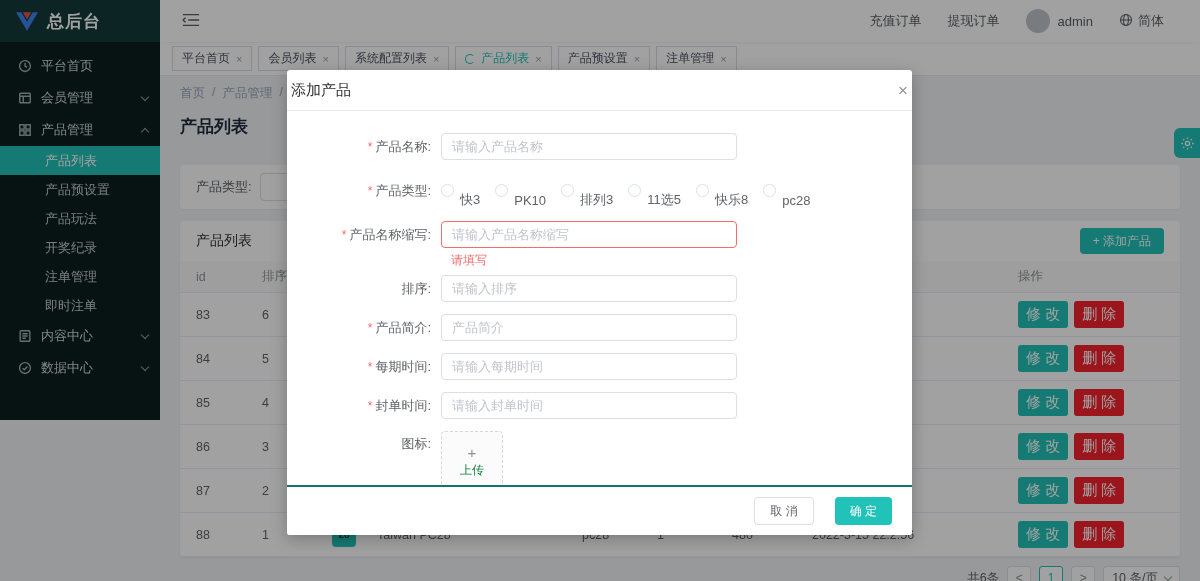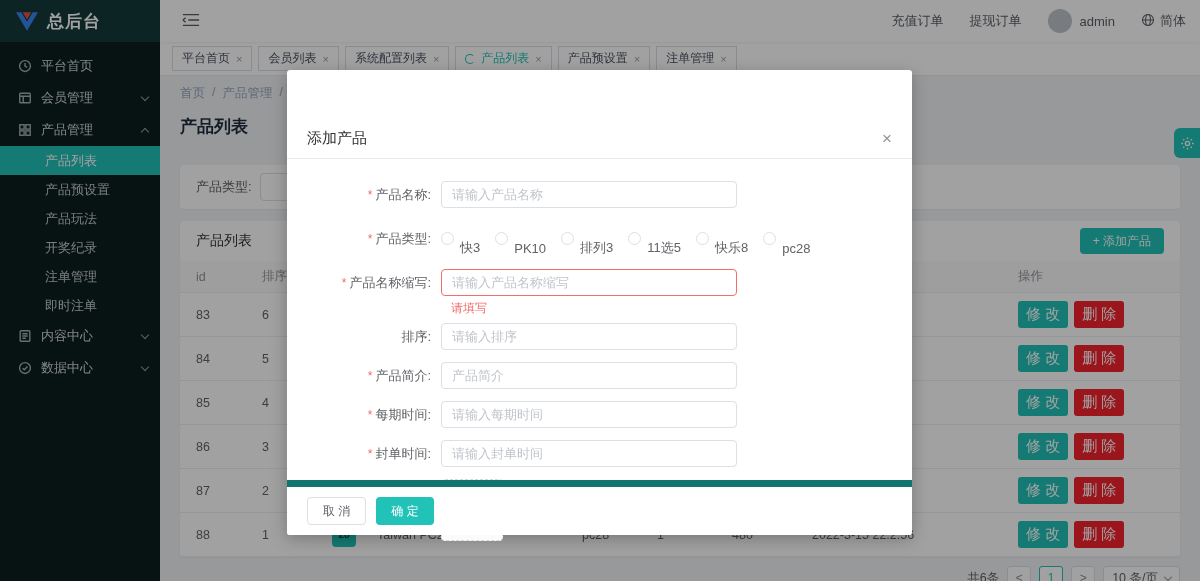--- a/index.html
+++ b/index.html
@@ -1,35 +1,35 @@
 <!DOCTYPE html>
 <html><head>
 <meta charset="utf-8">
 <style>
   * { margin:0; padding:0; box-sizing:border-box; }
   html,body { width:1200px; height:581px; overflow:hidden; }
   body { font-family:"Liberation Sans","DejaVu Sans",sans-serif; font-size:13px; color:#606266; }
   .app { position:relative; width:1200px; height:581px; background:#f0f2f5; overflow:hidden; }
 
   
-  .sidebar { position:absolute; left:0; top:0; width:160px; height:581px; background:#0c1f1e; z-index:10; }
+  .sidebar { position:absolute; left:0; top:0; width:160px; height:420px; background:#0c1f1e; z-index:10; }
   .logo { height:42px; background:#143c39; display:flex; align-items:center; gap:9px; padding-left:16px; color:#fff; font-size:17px; font-weight:bold; letter-spacing:1px; }
   .menu { padding-top:8px; }
   .m-item { height:32px; display:flex; align-items:center; gap:9px; padding:0 12px 0 18px; color:#cfd6d5; font-size:13px; cursor:pointer; }
   .m-item .lbl { flex:1; }
   .m-item svg { width:14px; height:14px; stroke:#9fb0ae; fill:none; stroke-width:1.6; flex:none; }
   .sub { }
   .s-item { height:29px; display:flex; align-items:center; padding-left:45px; color:#c2cac9; font-size:13px; cursor:pointer; }
   .s-item.active { background:#21c2b7; color:#fff; }
   .chev { width:6px; height:6px; border-right:1.5px solid #8da09e; border-bottom:1.5px solid #8da09e; transform:rotate(45deg); margin-top:-3px; flex:none; }
   .chev.up { transform:rotate(-135deg); margin-top:3px; }
 
   
   .main { position:absolute; left:160px; top:0; width:1040px; height:581px; }
-  .topbar { height:42px; background:#fff; display:flex; align-items:center; padding:0 14px 0 22px; box-shadow:0 1px 3px rgba(0,0,0,.06); position:relative; z-index:5; }
+  .topbar { height:42px; background:#fff; display:flex; align-items:center; padding:0 36px 0 22px; box-shadow:0 1px 3px rgba(0,0,0,.06); position:relative; z-index:5; }
   .topbar .right { margin-left:auto; display:flex; align-items:center; gap:26px; color:#5a5e66; font-size:13px; }
   .hamburger svg { width:18px; height:16px; stroke:#5a5e66; stroke-width:1.6; }
   .userbox { display:flex; align-items:center; gap:8px; }
   .avatar { width:24px; height:24px; border-radius:50%; background:#bfc3c9; }
   .langbox { display:flex; align-items:center; gap:5px; }
   .globe svg { width:14px; height:14px; stroke:#5a5e66; fill:none; stroke-width:1.2; }
 
   .tabsbar { height:34px; background:#fff; border-bottom:1px solid #e6e9ed; display:flex; align-items:center; gap:6px; padding:0 12px; }
   .tab { height:25px; display:flex; align-items:center; gap:6px; padding:0 9px; border:1px solid #d8dce5; background:#fff; color:#495060; font-size:12px; cursor:pointer; }
   .tab .x { font-size:11px; color:#9aa2ad; }
@@ -63,41 +63,41 @@
   .pg-btn { width:24px; height:24px; border:1px solid #dcdfe6; border-radius:3px; background:#fff; display:flex; align-items:center; justify-content:center; color:#8a8f99; cursor:pointer; font-size:12px; }
   .pg-btn.cur { border-color:#21c2b7; color:#21c2b7; }
   .pg-size { height:24px; border:1px solid #dcdfe6; border-radius:3px; background:#fff; display:flex; align-items:center; gap:7px; padding:0 8px; cursor:pointer; }
 
   .gear-fab { position:absolute; right:0; top:128px; width:26px; height:30px; background:#21c2b7; border-radius:6px 0 0 6px; display:flex; align-items:center; justify-content:center; z-index:6; cursor:pointer; }
   .gear-fab svg { width:15px; height:15px; stroke:#fff; fill:none; stroke-width:1.4; }
 
   
   .overlay { position:absolute; inset:0; background:rgba(0,0,0,.37); z-index:40; }
   .modal { position:absolute; left:287px; top:70px; width:625px; height:465px; background:#fff; border-radius:3px; box-shadow:0 4px 16px rgba(0,0,0,.25); z-index:50; }
-  .modal-head { height:41px; border-bottom:1px solid #e8eaec; display:flex; align-items:center; justify-content:space-between; padding:0 20px;margin-top:48px; }
+  .modal-head { height:41px; border-bottom:1px solid #e8eaec; display:flex; align-items:center; justify-content:space-between; padding:0 4px; }
   .modal-title { font-size:15px; color:#303133; }
   .modal-close { font-size:17px; color:#909399; cursor:pointer; line-height:1; }
   .modal-body { padding-top:22px;padding-left:12px; }
   .frow { display:flex; align-items:center; margin-bottom:12px; }
   .flab { width:142px; text-align:right; padding-right:10px; font-size:13px; color:#606266; flex:none; }
   .req { color:#f56c6c; margin-right:3px; font-size:12px; }
   .fin { width:296px; height:27px; border:1px solid #dcdfe6; border-radius:4px; padding:0 10px; font-size:13px; color:#606266; outline:none; font-family:inherit; }
   .fin::placeholder { color:#c0c4cc; }
   .fin.err { border-color:#f56c6c; }
   .err-msg { margin:-8px 0 6px 152px; color:#f56c6c; font-size:12px; }
   .radios { display:flex; align-items:center; gap:0; }
   .radio { display:flex; align-items:center; gap:6px; margin-right:15px; cursor:pointer; }
   .rdot { width:13px; height:13px; border:1px solid #dcdfe6; border-radius:50%; background:#fff; flex:none; }
   .rlbl { font-size:13px; color:#606266;margin-top:19px; }
   .frow.top { align-items:flex-start; }
   .frow.top .flab { line-height:26px; }
   .upload-box { width:62px; height:62px; border:1px dashed #d5d7db; border-radius:4px; background:#fbfbfc; display:flex; flex-direction:column; align-items:center; justify-content:center; gap:2px; cursor:pointer; }
   .up-plus { font-size:15px; color:#8c939d; line-height:1; }
   .up-txt { font-size:12px; color:#15803d; }
-  .modal-foot { position:absolute; left:0; right:0; bottom:0; border-top:7px solid #0f766e; padding:10px 20px; display:flex; gap:10px; background:#fff; border-radius:0 0 3px 3px; }
+  .modal-foot { position:absolute; left:0; right:0; bottom:0; border-top:2px solid #0f766e; padding:10px 20px; display:flex; justify-content:flex-end; gap:21px; background:#fff; border-radius:0 0 3px 3px; }
   .btn { height:28px; padding:0 15px; border-radius:4px; font-size:12px; cursor:pointer; font-family:inherit; }
   .btn-cancel { background:#fff; border:1px solid #dcdfe6; color:#606266; }
   .btn-ok { background:#21c2b7; border:none; color:#fff; }
 </style>
 </head>
 <body>
 
 <div class="app">
 
   <aside class="sidebar">

